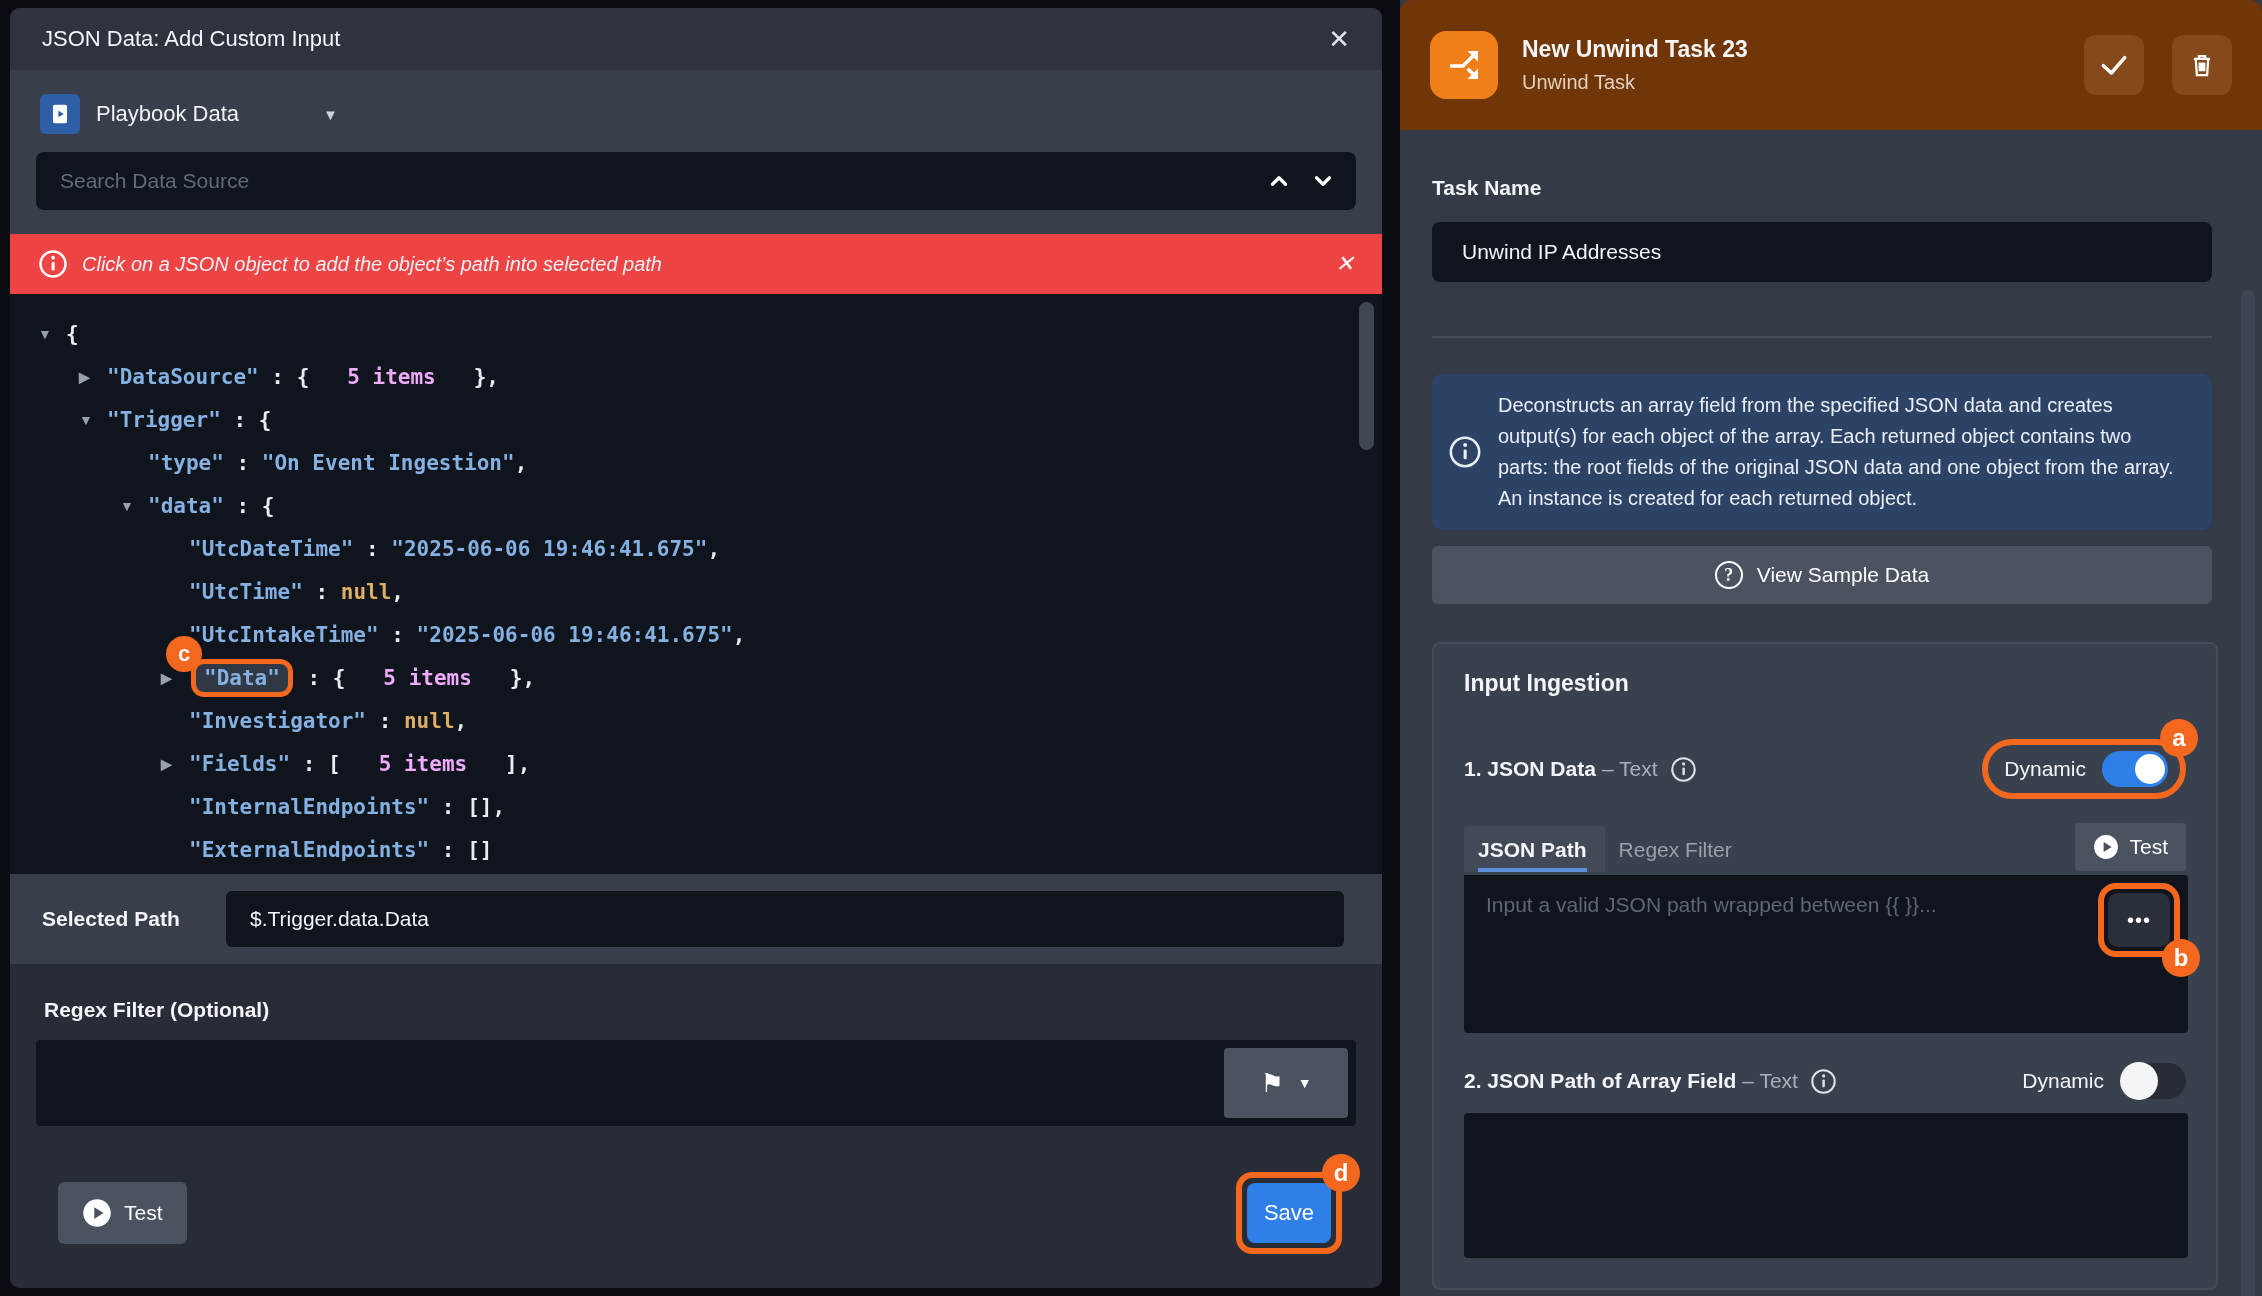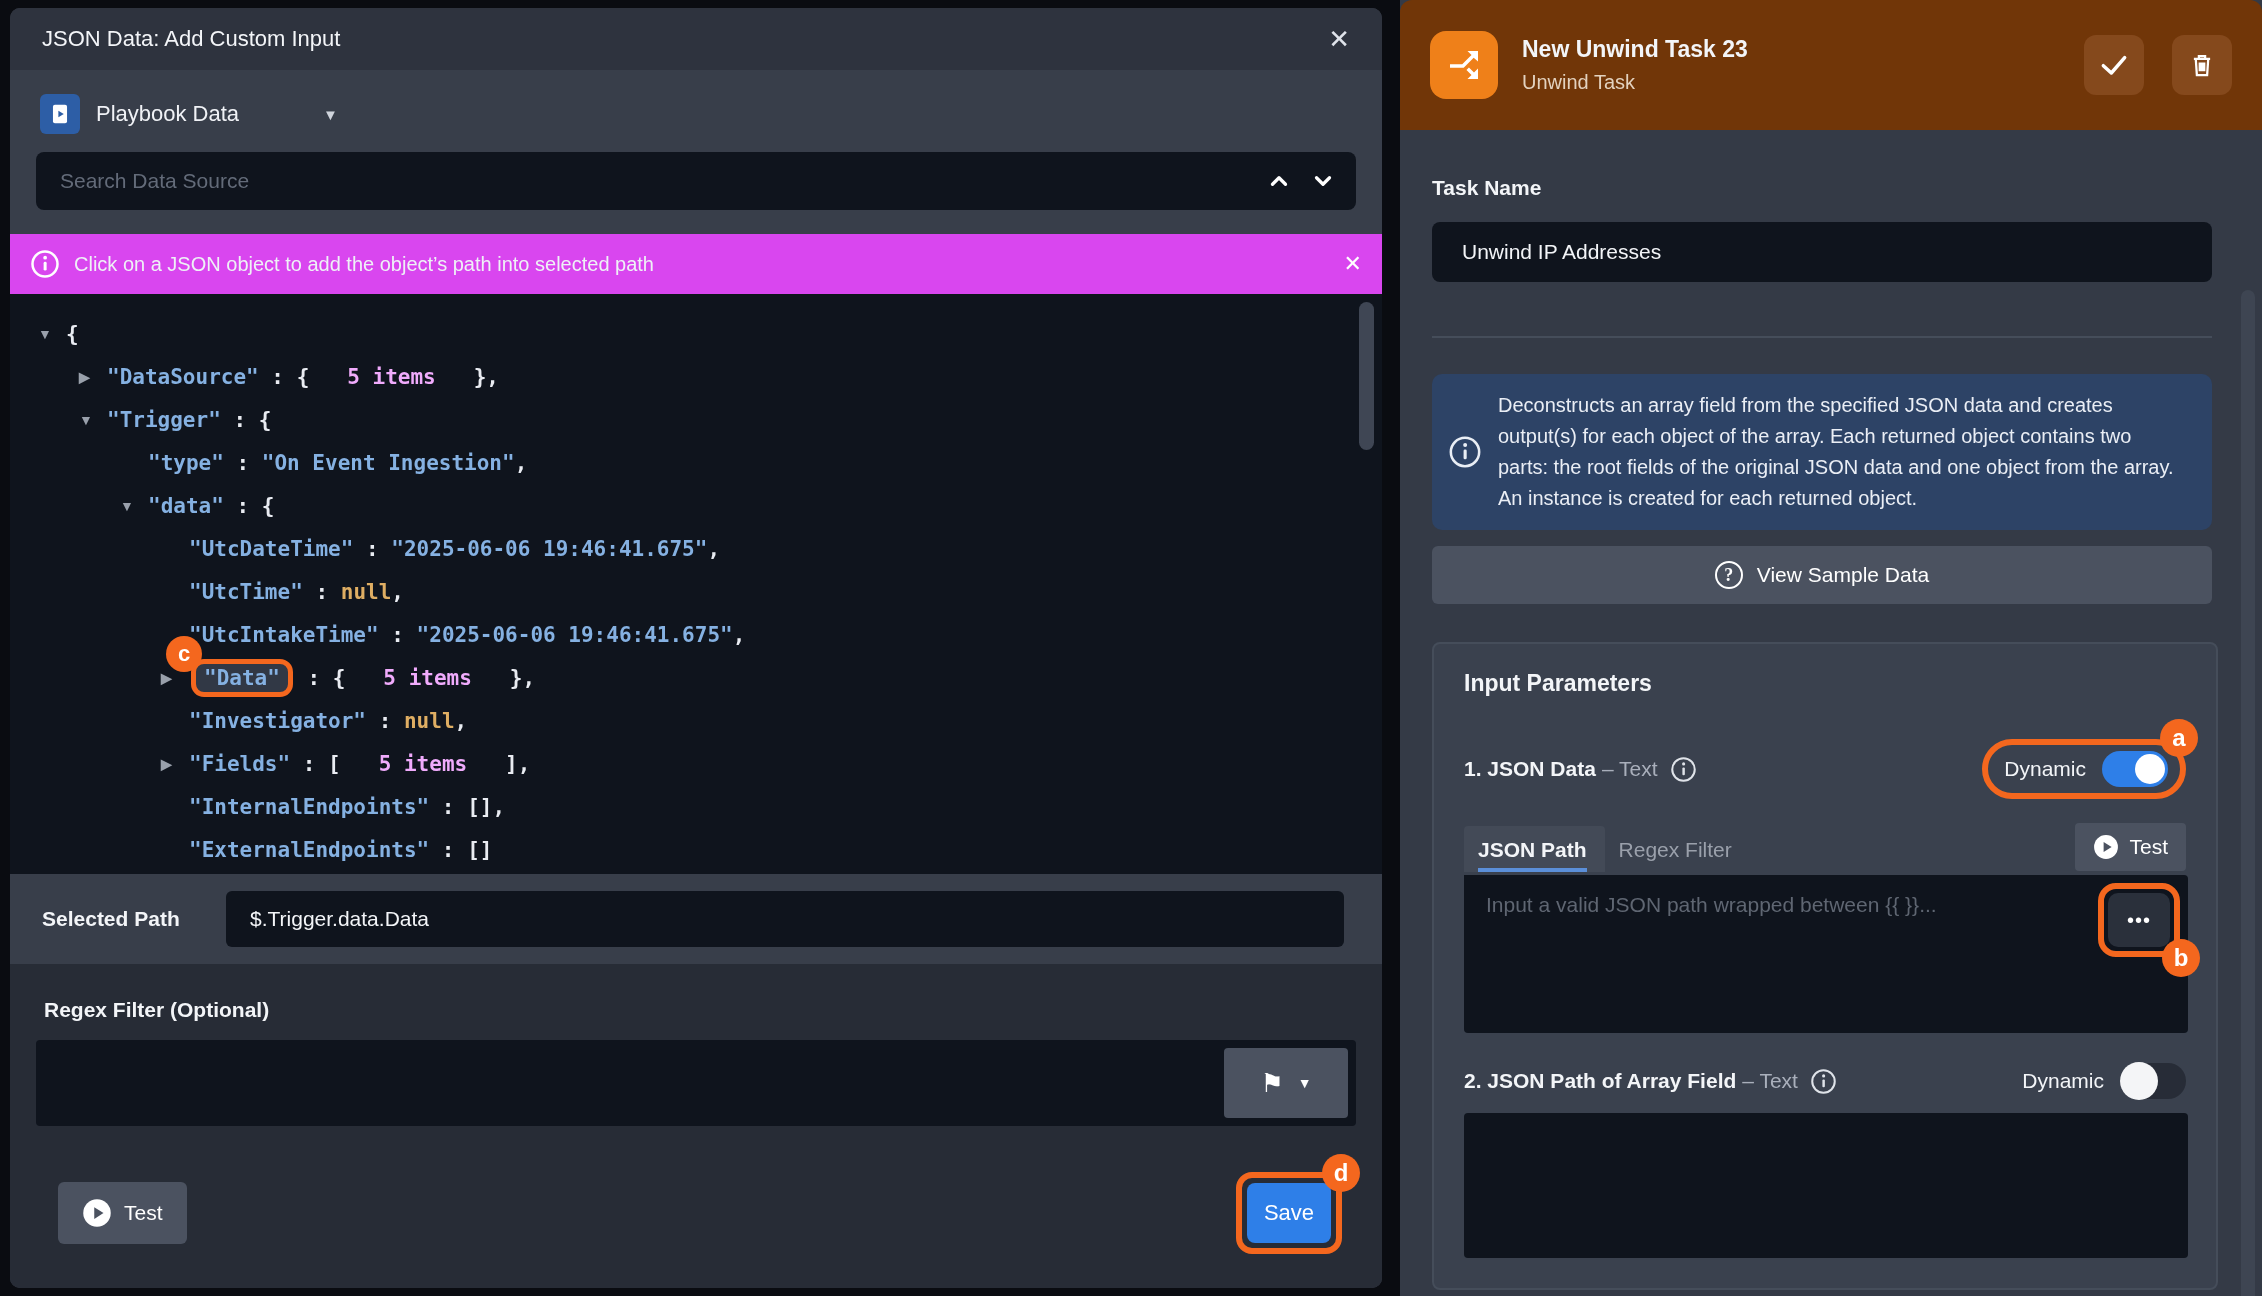--- a/index.html
+++ b/index.html
@@ -20,22 +20,22 @@
     display:flex; align-items:center; justify-content:center; flex-shrink:0; }
   .pb-label { font-size:22px; color:#f0f2f6; }
   .pb-caret { font-size:15px; color:#cfd4dc; margin-left:68px; }
 
   .search-box { margin:18px 26px 0 26px; height:58px; background:#0f141d; border-radius:8px;
     display:flex; align-items:center; padding:0 14px 0 24px; }
   .search-ph { color:#636b79; font-size:21px; }
   .search-nav { margin-left:auto; display:flex; align-items:center; gap:18px; padding-right:6px; }
   .search-nav svg { width:26px; height:26px; }
 
-  .banner { margin-top:24px; height:60px; background:#d946ef; display:flex; align-items:center;
-    padding:0 20px; gap:14px; flex-shrink:0; }
+  .banner { margin-top:24px; height:60px; background:#ef4444; display:flex; align-items:center;
+    padding:0 28px; gap:14px; flex-shrink:0;font-style:italic; }
   .banner-text { font-size:20px; color:#eef1f6; }
   .banner-close { margin-left:auto; font-size:22px; color:#fff; cursor:pointer; }
 
   .tree { height:580px; background:#0f141d; overflow:hidden; position:relative;
     padding-top:18px; font-family:"DejaVu Sans Mono", monospace; font-size:21px; font-weight:700; }
   .tree-line { display:flex; align-items:center; height:43px; white-space:pre; }
   .tree-arrow { width:28px; flex-shrink:0; font-size:14px; color:#99a0ab; font-family:"Liberation Sans",sans-serif; }
   .tk-key, .tk-str { color:#85b1e2; }
   .tk-null { color:#dfae63; }
   .tk-items { color:#f0abfc; }
@@ -283,21 +283,21 @@
           </svg>
         <p>Deconstructs an array field from the specified JSON data and creates output(s) for each object of the array. Each returned object contains two parts: the root fields of the original JSON data and one object from the array. An instance is created for each returned object.</p>
       </div>
 
       <button class="sample-btn">
         <span class="circle-glyph">?</span>
         <span>View Sample Data</span>
       </button>
 
       <section class="params">
-        <div class="params-title">Input Parameters</div>
+        <div class="params-title">Input Ingestion</div>
 
         <div class="param-row">
           <span class="pnum">1. JSON Data</span>
           <span class="ptype">– Text</span>
           <span class="pinfo">
             <svg width="27" height="27" viewBox="0 0 24 24">
                 <circle cx="12" cy="12" r="10" stroke="#dfe3e9" stroke-width="1.8" fill="none"></circle>
                 <rect x="11" y="10.2" width="2.2" height="7" rx="1" fill="#dfe3e9"></rect>
                 <circle cx="12.1" cy="7" r="1.4" fill="#dfe3e9"></circle>
               </svg>

